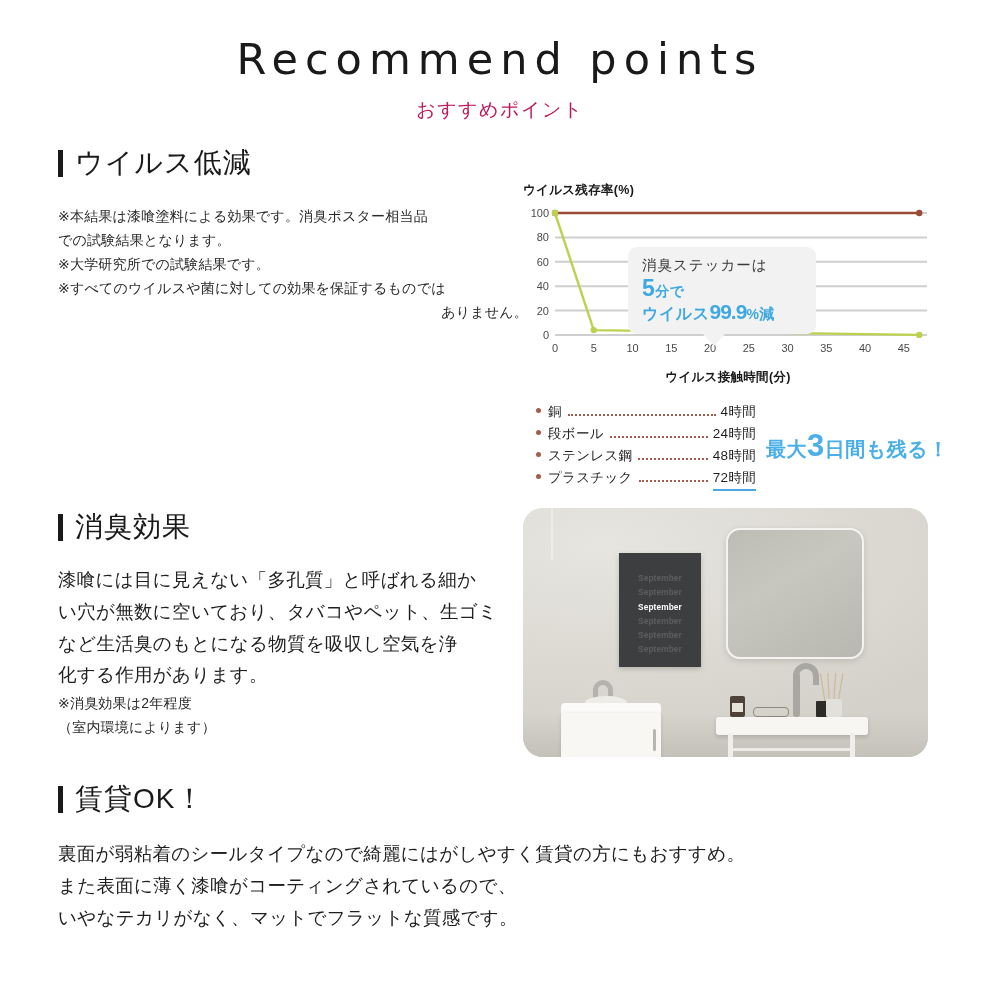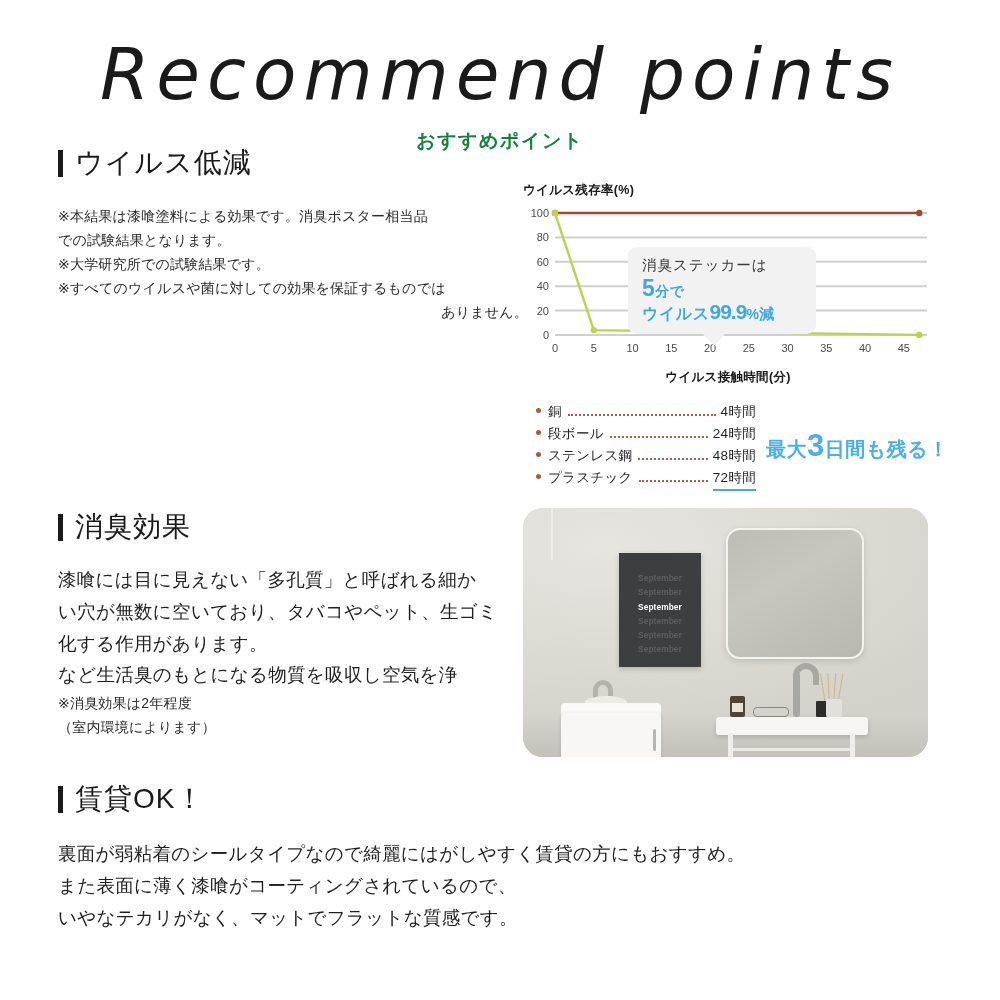--- a/index.html
+++ b/index.html
@@ -10,27 +10,26 @@
     color:#231f20;
     position:relative;
     overflow:hidden;
     -webkit-font-smoothing:antialiased;
   }
   .page{position:relative;width:1000px;height:1000px;}
 
   
   .hdr{position:absolute;left:0;top:36px;width:1000px;text-align:center;}
   .hdr-title{
-    font-size:71px;font-weight:400;letter-spacing:7px;
+    font-size:43px;font-weight:400;letter-spacing:7px;
     color:#1a1a1a;line-height:1.1;
     font-family:"DejaVu Sans","Liberation Sans",sans-serif;
-    font-style:italic;
   }
   .hdr-sub{
-    margin-top:14px;font-size:19px;letter-spacing:1.5px;color:#15803d;font-weight:700;
+    margin-top:14px;font-size:19px;letter-spacing:1.5px;color:#be185d;font-weight:400;
   }
 
   
   .sec-head{display:flex;align-items:center;}
   .sec-bar{width:5px;height:27px;background:#1a1a1a;margin-right:12px;flex:none;}
   .sec-title{font-size:28px;font-weight:400;letter-spacing:1px;color:#1a1a1a;}
 
   
   .body-copy{font-size:18.5px;line-height:1.72;color:#1f1f1f;letter-spacing:.3px;}
   .body-copy .ln{display:block;white-space:nowrap;}
@@ -237,22 +236,22 @@
   </div>
 
   <div id="blk-odor">
     <div class="sec-head">
       <span class="sec-bar"></span>
       <span class="sec-title">消臭効果</span>
     </div>
     <div class="body-copy">
       <span class="ln">漆喰には目に見えない「多孔質」と呼ばれる細か</span>
       <span class="ln">い穴が無数に空いており、タバコやペット、生ゴミ</span>
+      <span class="ln">など生活臭のもとになる物質を吸収し空気を浄</span>
       <span class="ln">化する作用があります。</span>
-      <span class="ln">など生活臭のもとになる物質を吸収し空気を浄</span>
     </div>
     <div class="note">
       <span class="ln">※消臭効果は2年程度</span>
       <span class="ln">（室内環境によります）</span>
     </div>
   </div>
 
   <div id="photo">
     <div class="ph-wall"></div>
     <div class="ph-mirror"></div>

